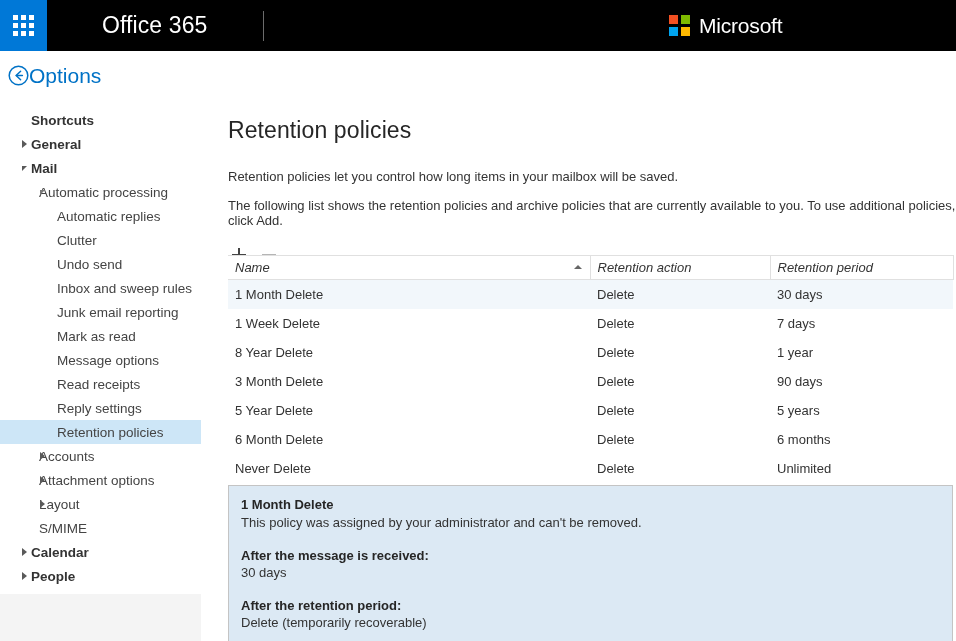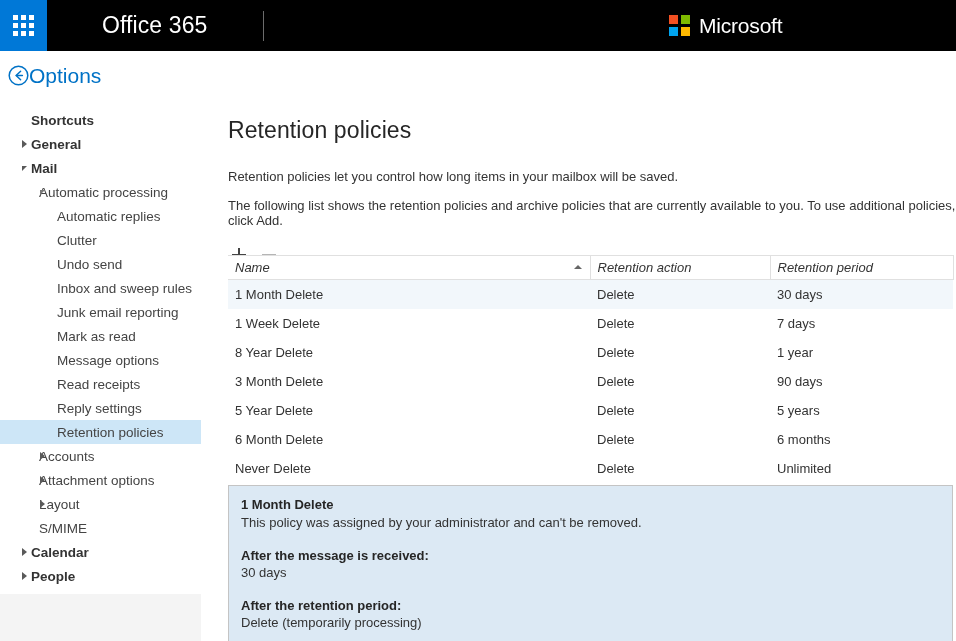--- a/index.html
+++ b/index.html
@@ -444,15 +444,15 @@
         </tr>
       </tbody>
   </table>
 
   <div class="details">
     <p class="dtitle">1 Month Delete</p>
     <p class="dnote">This policy was assigned by your administrator and can't be removed.</p>
     <p class="dlabel">After the message is received:</p>
     <p class="dvalue">30 days</p>
     <p class="dlabel">After the retention period:</p>
-    <p class="dvalue">Delete (temporarily processing)</p>
+    <p class="dvalue">Delete (temporarily recoverable)</p>
   </div>
 </div>
 
 </body></html>

